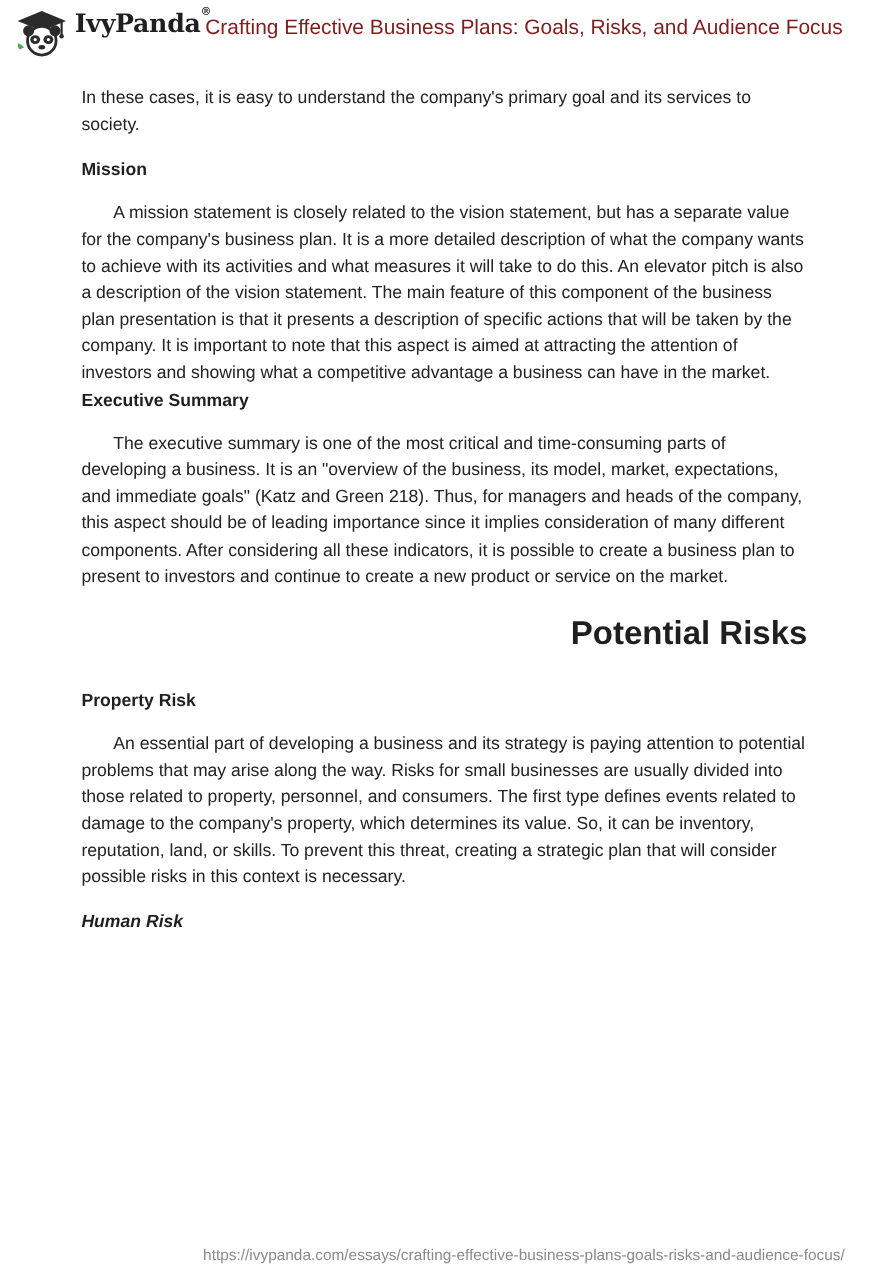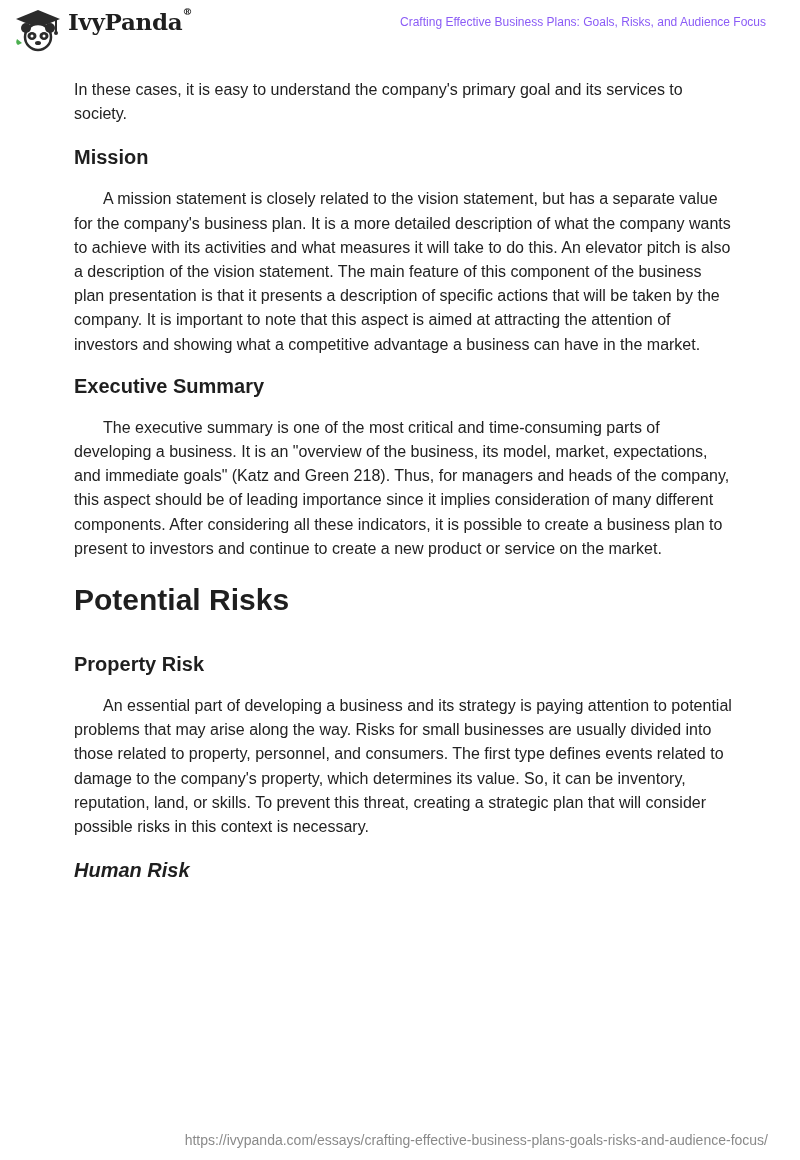--- a/index.html
+++ b/index.html
@@ -4,26 +4,26 @@
 <style>
   html, body { margin: 0; padding: 0; background: #ffffff; }
   body { width: 800px; height: 1160px; position: relative; overflow: hidden;
          font-family: "Liberation Sans", sans-serif; color: #222222; }
   .header { position: absolute; top: 0; left: 0; width: 800px; height: 60px; }
   .logo { position: absolute; left: 14px; top: 8px; display: flex; }
   .logo-mark { width: 48px; height: 44px; position: relative; }
   .logo-text { font-family: "DejaVu Serif", serif; font-weight: bold; font-size: 23px;
                color: #1f1f1f; margin-left: 6px; letter-spacing: -0.3px; }
   .logo-text sup { font-size: 10px; vertical-align: top; position: relative; top: -2px; }
-  .doc-title { position: absolute; right: 34px; top: 15px; font-size: 12px; color: #8b5cf6; }
+  .doc-title { position: absolute; right: 34px; top: 15px; font-size: 19px; color: #7f1d1d; }
   .content { position: absolute; left: 74px; top: 76px; width: 660px; }
   p { margin: 0; font-size: 16px; line-height: 24.2px; color: #222; }
   p.indent { text-indent: 29px; }
-  h2 { font-size: 20px; font-weight: bold; margin: 0; color: #1f1f1f; }
-  h1 { font-size: 30px; font-weight: bold; margin: 0; color: #1f1f1f; }
+  h2 { font-size: 16px; font-weight: bold; margin: 0; color: #1f1f1f; }
+  h1 { font-size: 30px; font-weight: bold; margin: 0; color: #1f1f1f; text-align: right; }
   .footer-url { position: absolute; right: 32px; top: 1132px; font-size: 14px; color: #8a8a8a; }
 </style>
 </head>
 <body>
 
 <div class="header">
   <div class="logo">
     <div class="logo-mark">
       <svg width="48" height="44" viewBox="0 0 48 44">
         <polygon points="24,2 46,11 24,20 2,11" fill="#2b2b2b"></polygon>
@@ -44,21 +44,21 @@
   </div>
   <div class="doc-title">Crafting Effective Business Plans: Goals, Risks, and Audience Focus</div>
 </div>
 
 <div class="content">
   <p style="margin-top:2px;">In these cases, it is easy to understand the company's primary goal and its services to society.</p>
 
   <h2 style="margin-top:20px;">Mission</h2>
   <p class="indent" style="margin-top:18px;">A mission statement is closely related to the vision statement, but has a separate value for the company's business plan. It is a more detailed description of what the company wants to achieve with its activities and what measures it will take to do this. An elevator pitch is also a description of the vision statement. The main feature of this component of the business plan presentation is that it presents a description of specific actions that will be taken by the company. It is important to note that this aspect is aimed at attracting the attention of investors and showing what a competitive advantage a business can have in the market.</p>
 
-  <h2 style="margin-top:18px;">Executive Summary</h2>
+  <h2 style="margin-top:4px;">Executive Summary</h2>
   <p class="indent" style="margin-top:18px;">The executive summary is one of the most critical and time-consuming parts of developing a business. It is an "overview of the business, its model, market, expectations, and immediate goals" (Katz and Green 218). Thus, for managers and heads of the company, this aspect should be of leading importance since it implies consideration of many different components. After considering all these indicators, it is possible to create a business plan to present to investors and continue to create a new product or service on the market.</p>
 
   <h1 style="margin-top:22px;">Potential Risks</h1>
 
   <h2 style="margin-top:36px;">Property Risk</h2>
   <p class="indent" style="margin-top:18px;">An essential part of developing a business and its strategy is paying attention to potential problems that may arise along the way. Risks for small businesses are usually divided into those related to property, personnel, and consumers. The first type defines events related to damage to the company's property, which determines its value. So, it can be inventory, reputation, land, or skills. To prevent this threat, creating a strategic plan that will consider possible risks in this context is necessary.</p>
 
   <h2 style="margin-top:20px;font-style:italic;">Human Risk</h2>
 </div>
 

